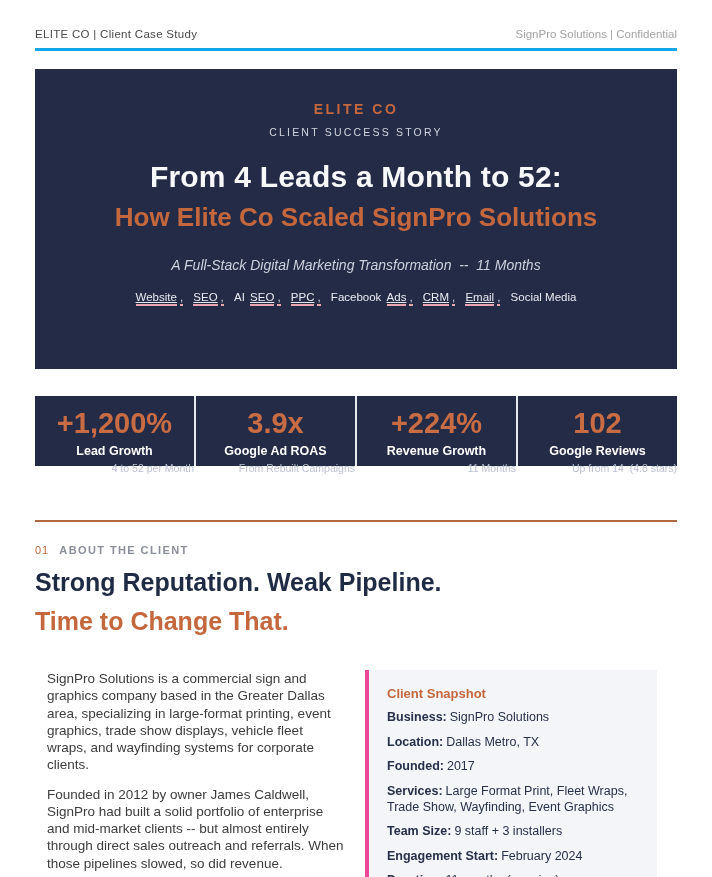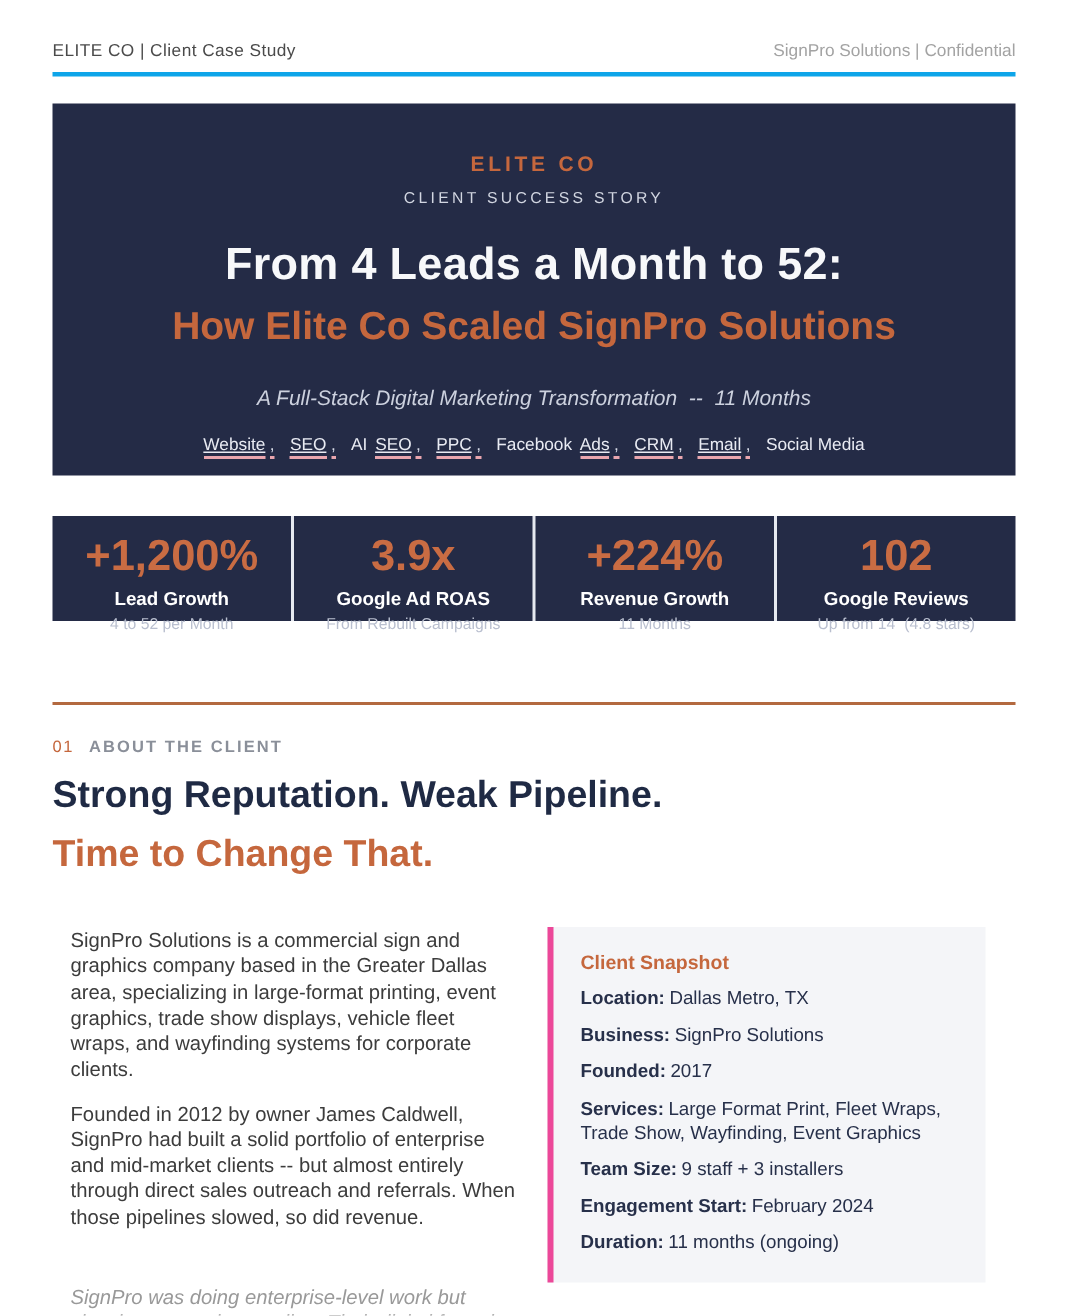--- a/index.html
+++ b/index.html
@@ -23,21 +23,21 @@
   .topbar .left { color: #4a4a4a; letter-spacing: .3px; }
   .topbar .right { color: #a3a3a3; }
 
   
   .hero {
     margin-top: 18px;
     background: #242b46;
     color: #ffffff;
     text-align: center;
     padding: 32px 30px 34px 30px;
-    height: 248px;
+    height: 300px;
   }
   .hero-brand {
     color: #c5673d; font-weight: bold; font-size: 14px; letter-spacing: 2.5px;
   }
   .hero-eyebrow {
     margin-top: 9px; font-size: 10.5px; letter-spacing: 2.2px; color: #d2d6e1;
   }
   .hero-title1 {
     margin-top: 22px; font-size: 30px; font-weight: bold; color: #f7f8fa; letter-spacing: .2px;
   }
@@ -71,21 +71,21 @@
     height: 70px;
   }
   .stat {
     flex: 1 1 0;
     text-align: center;
     padding-top: 13px;
   }
   .stat + .stat { border-left: 2px solid #e6e9f0; }
   .stat-value { color: #c96c43; font-size: 29px; font-weight: bold; line-height: 1.0; }
   .stat-label { color: #ffffff; font-size: 12.5px; font-weight: bold; margin-top: 6px; }
-  .stat-sub { color: #b9bfcf; font-size: 10.5px; margin-top: 4px; white-space: pre-wrap; }
+  .stat-sub { color: #b9bfcf; font-size: 10.5px; margin-top: 4px; white-space: pre-wrap; text-align: right; }
 
   
   .section-rule {
     border: none; border-top: 2px solid #b3693f;
     margin-top: 54px;
   }
 
   
   .kicker { margin-top: 22px; font-size: 11px; letter-spacing: 1px; }
   .kicker .num { color: #c5673d; font-weight: normal; margin-right: 6px; }
@@ -178,22 +178,22 @@
 
   <div class="columns">
     <div class="col-left">
       <p class="body-p">SignPro Solutions is a commercial sign and graphics company based in the Greater Dallas area, specializing in large-format printing, event graphics, trade show displays, vehicle fleet wraps, and wayfinding systems for corporate clients.</p>
       <p class="body-p">Founded in 2012 by owner James Caldwell, SignPro had built a solid portfolio of enterprise and mid-market clients -- but almost entirely through direct sales outreach and referrals. When those pipelines slowed, so did revenue.</p>
       <p class="quote">SignPro was doing enterprise-level work but showing up nowhere online. Their digital footprint didn't reflect the caliber of the company.</p>
     </div>
     <div class="col-right">
       <div class="card">
         <div class="card-title">Client Snapshot</div>
+        <div class="field"><b>Business:</b><span>SignPro Solutions</span></div>
         <div class="field"><b>Location:</b><span>Dallas Metro, TX</span></div>
-        <div class="field"><b>Business:</b><span>SignPro Solutions</span></div>
         <div class="field"><b>Founded:</b><span>2017</span></div>
         <div class="field"><b>Services:</b><span>Large Format Print, Fleet Wraps, Trade Show, Wayfinding, Event Graphics</span></div>
         <div class="field"><b>Team Size:</b><span>9 staff + 3 installers</span></div>
         <div class="field"><b>Engagement Start:</b><span>February 2024</span></div>
         <div class="field"><b>Duration:</b><span>11 months (ongoing)</span></div>
       </div>
     </div>
   </div>
 
 </div>

